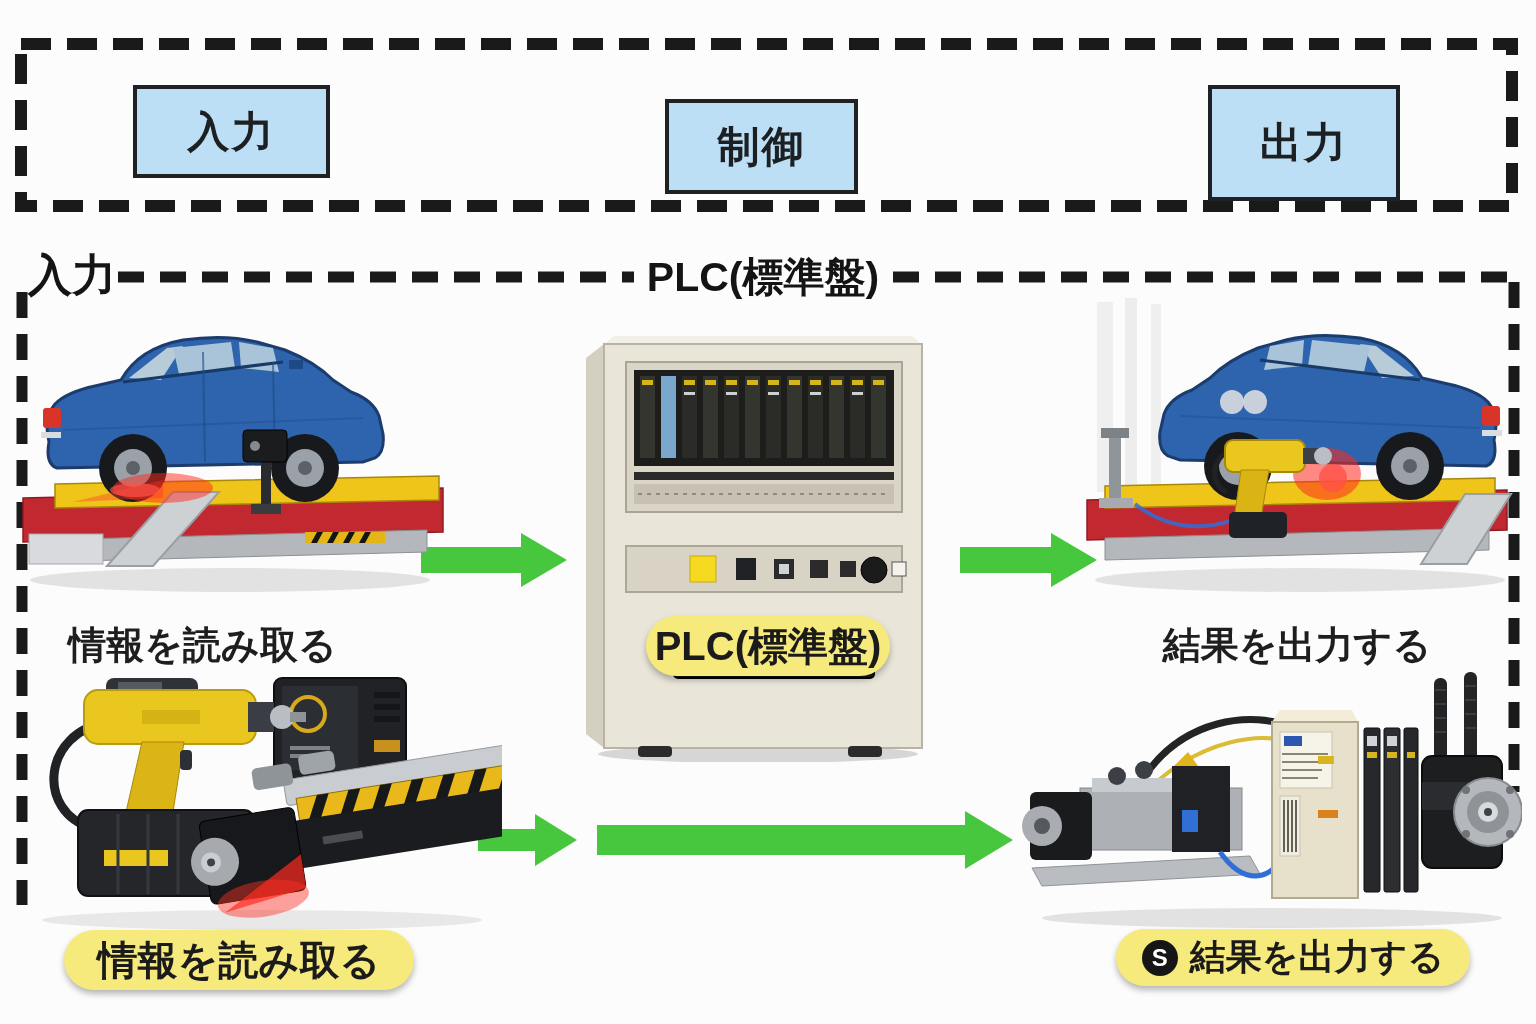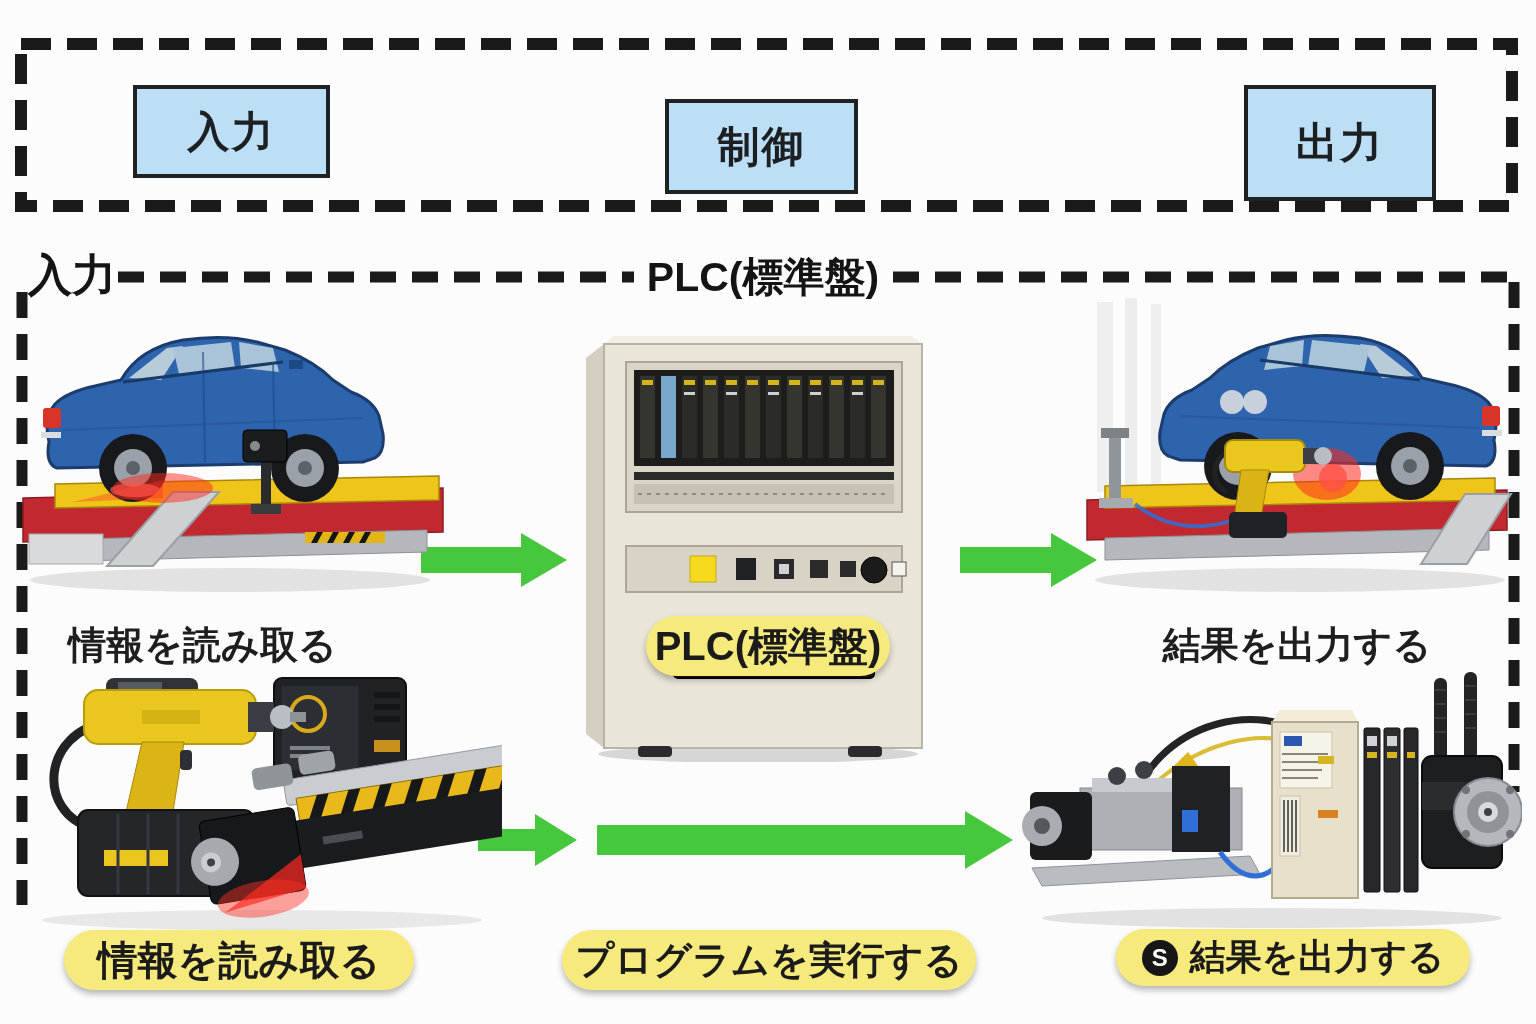--- a/index.html
+++ b/index.html
@@ -83,21 +83,21 @@
     <g fill="#47c73d">
       <polygon points="421,547 521,547 521,533 567,560 521,587 521,573 421,573"></polygon>
       <polygon points="960,547 1051,547 1051,533 1097,560 1051,587 1051,573 960,573"></polygon>
       <polygon points="478,829 535,829 535,814 577,840 535,866 535,851 478,851"></polygon>
       <polygon points="597,825 965,825 965,811 1013,840 965,869 965,855 597,855"></polygon>
     </g>
   </svg>
 
   <div class="bluebox" style="left:133px;top:85px;width:197px;height:93px">入力</div>
   <div class="bluebox" style="left:665px;top:99px;width:193px;height:95px">制御</div>
-  <div class="bluebox" style="left:1244px;top:85px;width:192px;height:116px">出力</div>
+  <div class="bluebox" style="left:1208px;top:85px;width:192px;height:116px">出力</div>
 
   <div class="boxlabel" id="main-box-corner-label">入力</div>
   <div class="boxlabel" id="main-box-title">PLC(標準盤)</div>
 
   <svg class="abs" style="left:15px;top:292px" width="430" height="330" viewBox="0 0 430 330">
     <ellipse cx="215" cy="288" rx="200" ry="12" fill="rgba(0,0,0,0.10)"></ellipse>
 
     <g>
       <polygon points="8,206 428,196 428,240 8,250" fill="#c22830" stroke="#8f1b22" stroke-width="1.5"></polygon>
       <polygon points="40,192 424,184 424,208 40,216" fill="#f0c51a" stroke="#a8880a" stroke-width="1.5"></polygon>
@@ -389,19 +389,18 @@
       <circle cx="444" cy="174" r="4" fill="#6f7377"></circle>
         <circle cx="488" cy="174" r="4" fill="#6f7377"></circle>
     </g>
   </svg>
 
   <div class="caption" id="caption-read">情報を読み取る</div>
   <div class="caption" id="caption-output">結果を出力する</div>
 
   <div class="pill" id="pill-plc">PLC(標準盤)</div>
   <div class="pill" id="pill-read">情報を読み取る</div>
-  <div class="pill" id="pill-program">プログラムを実行する</div>
   <div class="pill" id="pill-output">
     <span class="s-badge">S</span>
     <span>結果を出力する</span>
   </div>
 
 </div>
 
 </body></html>

